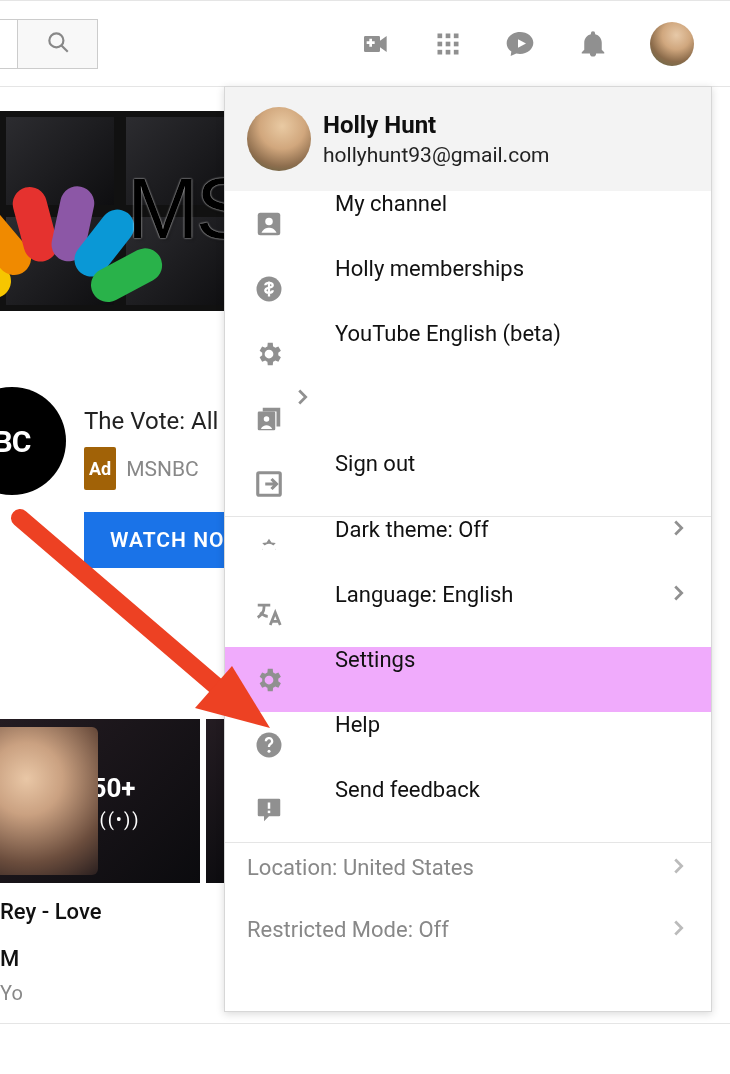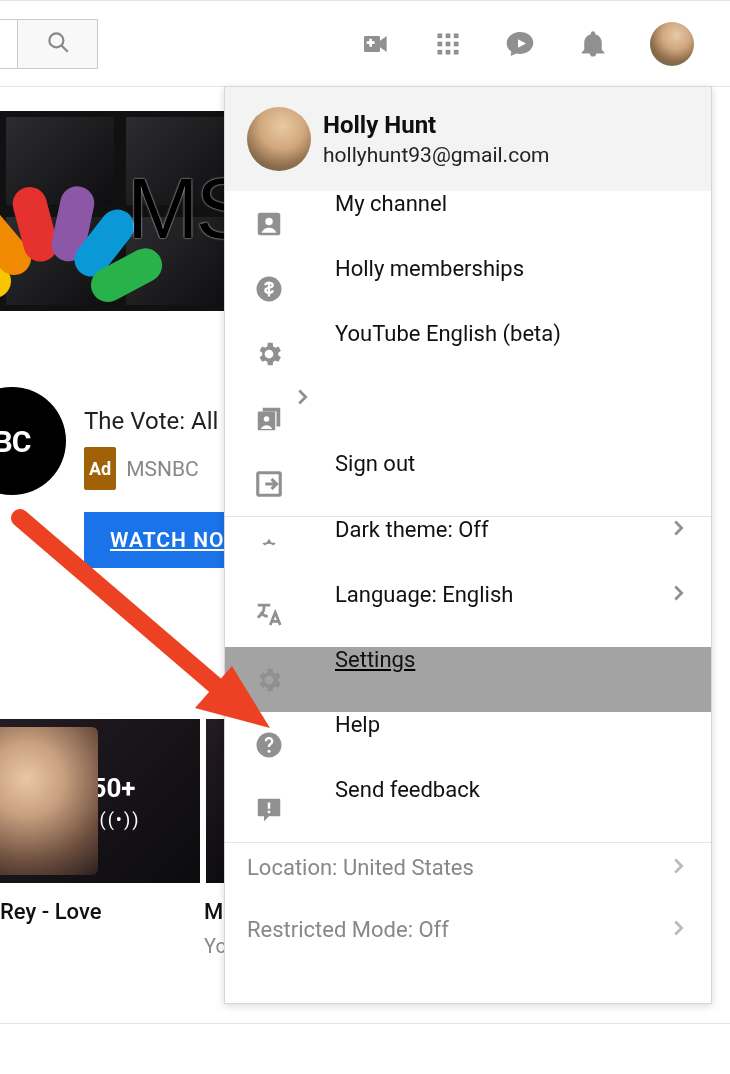--- a/index.html
+++ b/index.html
@@ -29,49 +29,49 @@
   .pf4 { background:#8c57a6; left:68px; top:14px; transform:rotate(12deg);}
   .pf5 { background:#0a98d6; left:84px; top:26px; transform:rotate(38deg);}
   .pf6 { background:#29b24a; left:96px; top:46px; transform:rotate(62deg);}
   .banner .msnbc { position:absolute; right:-10px; top:48px; font-family: Arial Black, Arial, sans-serif; font-weight:400; font-size:86px; letter-spacing:-3px; color:#000; text-shadow: 0 0 2px #fff, 2px 2px 3px rgba(0,0,0,.2);}
   .chan-circle { position:absolute; left:-42px; top:300px; width:108px; height:108px; border-radius:50%; background:#000; color:#fff; display:flex; align-items:center; justify-content:center; font-weight:700; font-size:30px; letter-spacing:-1px; }
   .ad-block { position:absolute; left:84px; top:320px; }
   .ad-title { font-size:24px; color:#222; font-weight:400; margin-bottom:12px;}
   .ad-sub { display:flex; align-items:center; gap:10px; }
   .ad-badge { background:#a16207; color:#fff; font-size:18px; font-weight:700; padding:11px 5px; border-radius:2px;}
   .ad-label { color:#888; font-size:21px;text-align:right; }
-  .watch-btn { margin-top:22px; background:#1a73e8; color:#fff; font-size:21px; font-weight:600; letter-spacing:1px; padding:16px 26px; display:inline-block;text-decoration:underline; }
+  .watch-btn { margin-top:22px; background:#1a73e8; color:#fff; font-size:21px; font-weight:600; letter-spacing:1px; padding:16px 26px; display:inline-block; }
   .thumbs { position:absolute; left:0; top:632px; display:flex; gap:6px;}
   .thumb { width:200px; height:164px; background:linear-gradient(135deg,#241c22,#0b0b0e); position:relative; color:#fff; display:flex; flex-direction:column; align-items:center; justify-content:center; }
   .thumb .face { position:absolute; left:-12px; top:8px; width:110px; height:148px; border-radius:6px; background: radial-gradient(circle at 35% 35%, #e9c7a6 0%, #caa181 30%, #6b4d3d 70%, #2a1f1f 100%); filter: blur(.4px);}
   .thumb .fifty { font-size:26px; font-weight:700; margin-left:27px; }
   .thumb .broadcast { font-size:18px; margin-top:6px; margin-left:40px; letter-spacing:2px;}
-  .vid-titles { position:absolute; top:812px; left:0; display:flex; gap:4px; }
+  .vid-titles { position:absolute; top:812px; left:0; display:flex; gap:12px;flex-direction:column; }
   .vid-t { width:200px; }
   .vid-t .t { font-size:22px; color:#111; font-weight:500; margin-bottom:10px;}
   .vid-t .s { font-size:20px; color:#888; }
   .row-divider { position:absolute; top:936px; left:0; width:730px; height:1px; background:#e5e5e5; }
 
   
   .menu { position:absolute; right:18px; top:86px; width:488px; background:#fff; border:1px solid #d7d7d7; box-shadow: 0 2px 8px rgba(0,0,0,.15); }
   .menu-header { display:flex; align-items:center; gap:12px; padding:20px 24px 20px 22px; background:#f3f3f3; }
   .avatar-l { width:64px; height:64px; border-radius:50%; background: radial-gradient(circle at 55% 30%, #e9caa3 0%, #d1a77d 40%, #8e6e4e 70%, #4c5b3c 100%); flex:none;}
   .menu-name { font-size:24px; font-weight:700; color:#0f0f0f; margin-bottom:4px;}
   .menu-email { font-size:21px; color:#222; }
   .menu-sep { height:1px; background:#e5e5e5; }
 
   .menu-item { display:flex; height:65px; padding:0 22px; cursor:pointer; position:relative; }
-  .menu-item.hover { background:#a3a3a3;text-decoration:underline; }
+  .menu-item.hover { background:#f0abfc; }
   .mi-icon { width:44px; display:flex; align-items:center; justify-content:center; color:#909090; flex:none; }
   .mi-label { margin-left:44px; font-size:22px; color:#111; flex:1; }
   .mi-chevron { color:#909090; }
   .menu-item.muted .mi-label { color:#888; margin-left:0; }
   .menu-item.muted .mi-chevron { color:#bbb; }
   .menu-item.muted { height:62px; }
-  .footer-group { padding:12px 0 24px;}
+  .footer-group { padding:12px 0 32px;}
 
   
   .arrow-svg { position:absolute; left:10px; top:498px; width:280px; height:260px; pointer-events:none; }
 
 </style>
 </head>
 <body>
 
 <div class="topbar">
   <div class="search-wrap">

